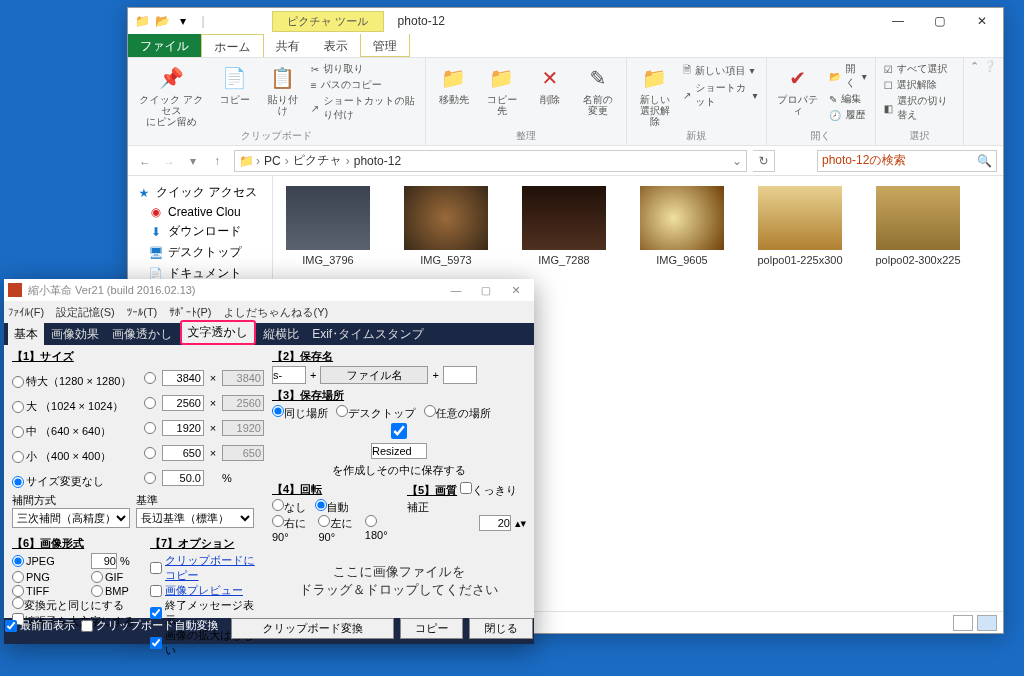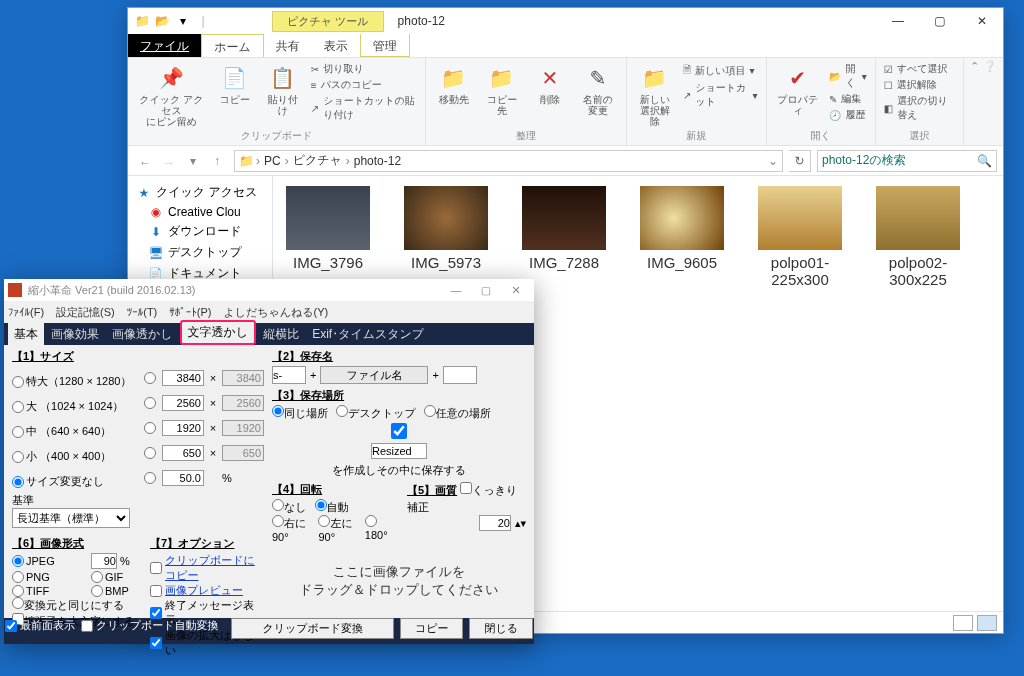--- a/index.html
+++ b/index.html
@@ -13,21 +13,21 @@
 .exp-titlebar { height: 26px; background: #fff; display: flex; align-items: center; font-size: 12px; }
 .exp-titlebar .qat { display: flex; gap: 2px; padding-left: 6px; align-items: center; }
 .exp-titlebar .qat .ico { width: 18px; height: 18px; display: flex; align-items: center; justify-content: center; }
 .exp-titlebar .picture-tools { margin-left: 60px; background: #f5ee7a; border: 1px solid #d8d070; padding: 2px 14px; font-size: 11px; color: #555; }
 .exp-titlebar .wtitle { margin-left: 14px; color: #333; }
 .wincontrols { margin-left: auto; display: flex; }
 .wincontrols .btn { width: 42px; height: 26px; display: flex; align-items: center; justify-content: center; font-size: 12px; color: #333; }
 
 .exp-tabs { height: 24px; background: #fff; display: flex; font-size: 12px; border-bottom: 1px solid #e3e3e3; }
 .exp-tabs .tab { padding: 4px 12px; color: #444; }
-.exp-tabs .tab.file { background: #000000; color: #fff; text-decoration: underline; }
+.exp-tabs .tab.file { background: #15803d; color: #fff; }
 .exp-tabs .tab.sel { border: 1px solid #d8d070; border-bottom: none; background: #fff; }
 .exp-tabs .tab.manage { border: 1px solid #d8d070; border-top: none; }
 
 .ribbon { height: 88px; background: #f5f6f7; border-bottom: 1px solid #e3e3e3; display: flex; font-size: 11px; color: #555; }
 .rgroup { border-right: 1px solid #e3e3e3; padding: 4px 8px 2px; display: flex; flex-direction: column; justify-content: space-between; }
 .rgroup .lbl { text-align: center; font-size: 10px; color: #888; }
 .rgroup .row { display: flex; gap: 8px; align-items: flex-start; }
 .rbtn { display: flex; flex-direction: column; align-items: center; gap: 2px; padding: 2px; min-width: 40px; }
 .rbtn .glyph { width: 28px; height: 28px; display: flex; align-items: center; justify-content: center; font-size: 20px; }
 .rbtn span { font-size: 10px; line-height: 1.1; text-align: center; }
@@ -35,28 +35,28 @@
 .rcol .item { display: flex; align-items: center; gap: 4px; }
 .ribbon .chev { margin-left: auto; padding: 2px 6px; color: #888; display: flex; align-items: flex-start; gap: 4px; }
 
 .addrbar { height: 30px; display: flex; align-items: center; gap: 6px; padding: 2px 6px; border-bottom: 1px solid #e3e3e3; font-size: 12px; }
 .addrbar .nav { display: flex; gap: 2px; color: #888; }
 .addrbar .navbtn { width: 22px; height: 22px; display: flex; align-items: center; justify-content: center; }
 .addrbar .path { flex: 1; border: 1px solid #ccc; height: 22px; display: flex; align-items: center; padding: 0 4px; gap: 2px; }
 .addrbar .crumb { padding: 0 2px; color: #333; }
 .addrbar .sep { color: #888; }
 .addrbar .refresh { width: 22px; border: 1px solid #ccc; border-left: none; height: 22px; display: flex; align-items: center; justify-content: center; color: #666; }
-.addrbar .search { width: 180px; border: 1px solid #ccc; height: 22px; display: flex; align-items: center; padding: 0 4px; color: #0f766e; justify-content: space-between; }
+.addrbar .search { width: 180px; border: 1px solid #ccc; height: 22px; display: flex; align-items: center; padding: 0 4px; color: #c2410c; justify-content: space-between; margin-left: 36px; }
 
 .exp-body { display: flex; height: calc(100% - 26px - 24px - 88px - 30px - 22px); }
 .nav-pane { width: 145px; border-right: 1px solid #e3e3e3; padding: 6px 4px; font-size: 12px; }
 .nav-pane .node { display: flex; align-items: center; gap: 4px; padding: 2px 4px; }
 .nav-pane .node .ico { width: 16px; text-align: center; }
 .content { flex: 1; padding: 10px; display: flex; gap: 28px; flex-wrap: wrap; align-content: flex-start; }
-.thumb { width: 90px; display: flex; flex-direction: column; align-items: center; gap: 4px; font-size: 15px; color: #333; text-align: center; }
+.thumb { width: 90px; display: flex; flex-direction: column; align-items: center; gap: 4px; font-size: 11px; color: #333; text-align: right; }
 .thumb .img { width: 84px; height: 64px; background: #6a4d38; background-size: cover; }
 .thumb:nth-child(1) .img { background: linear-gradient(#3a4250,#5a6270); }
 .thumb:nth-child(2) .img { background: radial-gradient(circle at 50% 50%,#9a6a3a,#3a2a18); }
 .thumb:nth-child(3) .img { background: linear-gradient(#201008,#503020); }
 .thumb:nth-child(4) .img { background: radial-gradient(circle at 40% 50%,#f0e0a0,#704008); }
 .thumb:nth-child(5) .img { background: linear-gradient(#e8d090,#b08030); }
 .thumb:nth-child(6) .img { background: linear-gradient(#c8a860,#907030); }
 
 .statusbar { position: absolute; bottom: 0; left: 0; right: 0; height: 22px; border-top: 1px solid #e3e3e3; display: flex; justify-content: flex-end; align-items: center; gap: 4px; padding: 0 6px; color: #555; font-size: 12px; }
 .statusbar .vbtn { width: 20px; height: 16px; border: 1px solid #aaa; }
@@ -418,20 +418,24 @@
           <label>
               <input type="radio" name="sz" checked="" style="">
               <span>サイズ変更なし</span>
             </label>
           <input type="radio" name="sz2" style="">
           <input type="text" value="50.0" style="">
             <span></span>
           <span>%</span>
         </div>
         <div class="row2" style="margin-top:4px">
+          <div>
+            <div>補間方式</div>
+            <select style="width:118px"><option>三次補間（高精度）</option></select>
+          </div>
           <div>
             <div>基準</div>
             <select style="width:118px"><option>長辺基準（標準）</option></select>
           </div>
         </div>
       </div>
 
       <div style="display:flex; gap:12px; margin-top:6px">
 
         <div class="group" style="width:126px">

